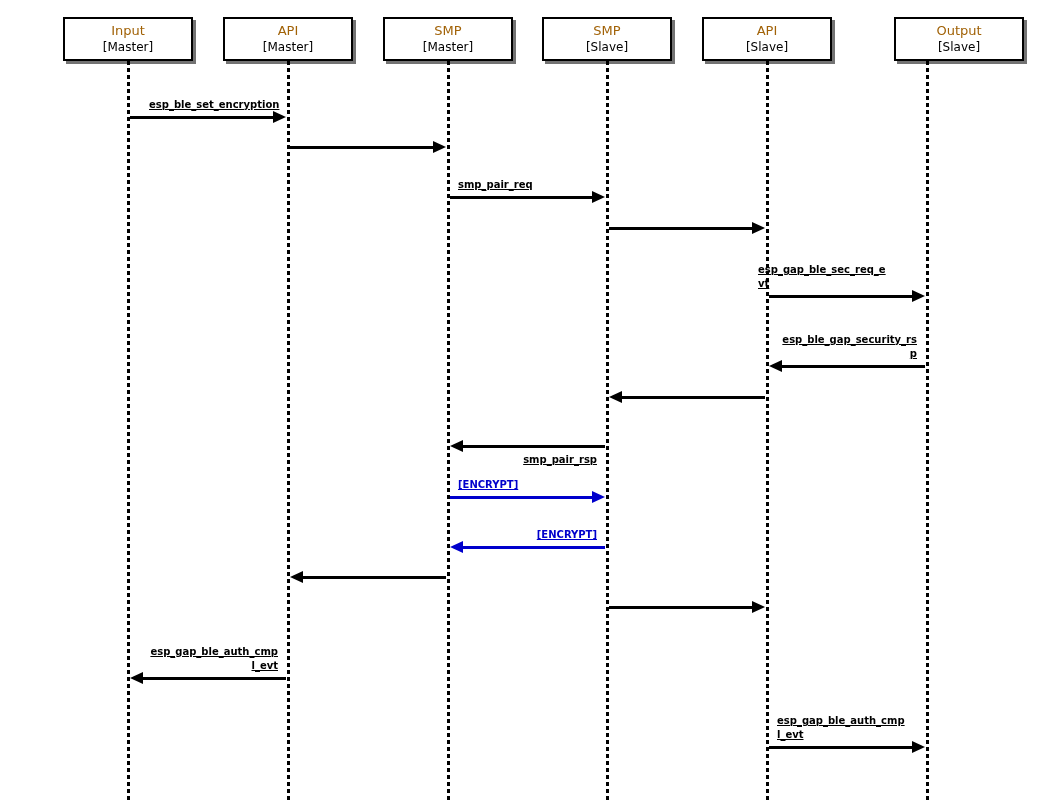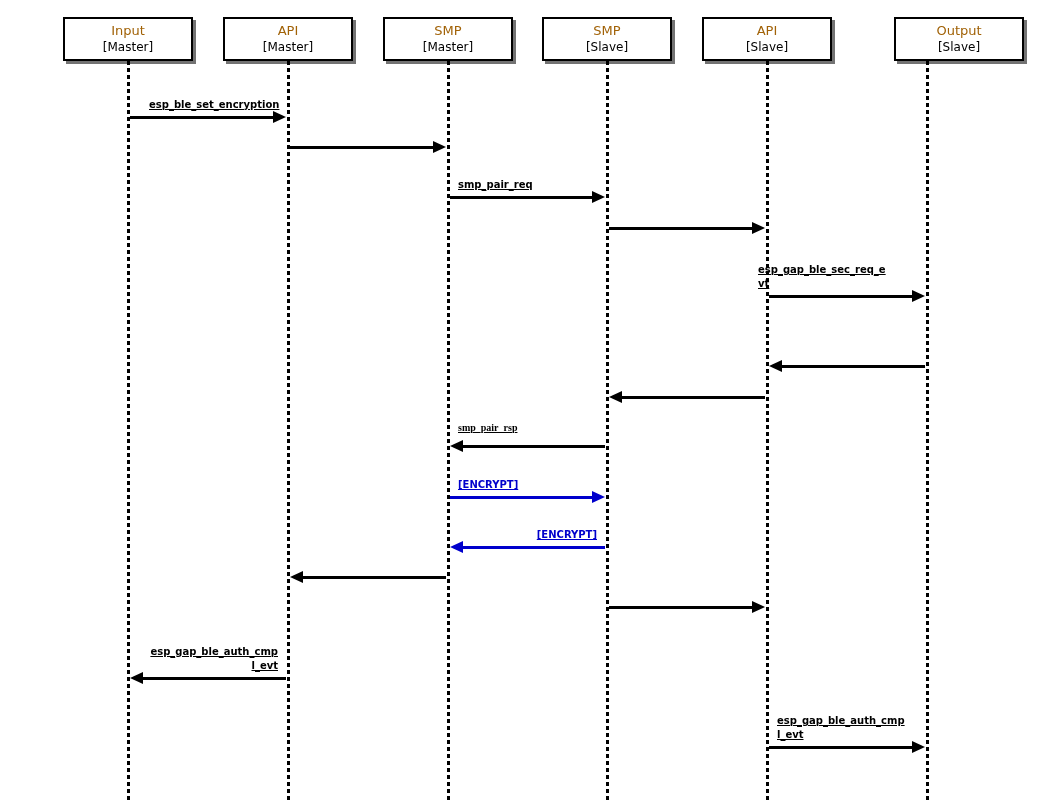--- a/index.html
+++ b/index.html
@@ -117,25 +117,26 @@
     <div class="msg-line" style="left: 450px; width: 144px; top: 196px; background: rgb(0, 0, 0);"></div>
     <div class="msg-head" style="top: 191px; left: 592px; border-left: 13px solid rgb(0, 0, 0);"></div>
     <div class="msg-label" style="color: rgb(0, 0, 0); width: 139px; left: 458px; text-align: left; top: 192px; transform: translateY(-100%);">smp_pair_req</div>
     <div class="msg-line" style="left: 609px; width: 145px; top: 227px; background: rgb(0, 0, 0);"></div>
     <div class="msg-head" style="top: 222px; left: 752px; border-left: 13px solid rgb(0, 0, 0);"></div>
     <div class="msg-line" style="left: 769px; width: 145px; top: 295px; background: rgb(0, 0, 0);"></div>
     <div class="msg-head" style="top: 290px; left: 912px; border-left: 13px solid rgb(0, 0, 0);"></div>
     <div class="msg-label wrapped" style="color: rgb(0, 0, 0); width: 132px; left: 758px; text-align: left; top: 291px; transform: translateY(-100%);">esp_gap_ble_sec_req_evt</div>
     <div class="msg-line" style="left: 780px; width: 145px; top: 365px; background: rgb(0, 0, 0);"></div>
     <div class="msg-head" style="top: 360px; left: 769px; border-right: 13px solid rgb(0, 0, 0);"></div>
+    <div class="msg-label wrapped" style="color: rgb(0, 0, 0); width: 138px; left: 779px; text-align: right; top: 361px; transform: translateY(-100%);">esp_ble_gap_security_rsp</div>
     <div class="msg-line" style="left: 620px; width: 145px; top: 396px; background: rgb(0, 0, 0);"></div>
     <div class="msg-head" style="top: 391px; left: 609px; border-right: 13px solid rgb(0, 0, 0);"></div>
     <div class="msg-line" style="left: 461px; width: 144px; top: 445px; background: rgb(0, 0, 0);"></div>
     <div class="msg-head" style="top: 440px; left: 450px; border-right: 13px solid rgb(0, 0, 0);"></div>
-    <div class="msg-label" style="color: rgb(0, 0, 0); width: 139px; left: 458px; text-align: left; top: 435px; transform: translateY(-100%); font-family: Liberation Serif, serif;">smp_pair_rsp</div>
+    <div class="msg-label" style="color: rgb(0, 0, 0); width: 139px; left: 458px; text-align: right; top: 467px; transform: translateY(-100%);">smp_pair_rsp</div>
     <div class="msg-line" style="left: 450px; width: 144px; top: 496px; background: rgb(0, 0, 204);"></div>
     <div class="msg-head" style="top: 491px; left: 592px; border-left: 13px solid rgb(0, 0, 204);"></div>
     <div class="msg-label" style="color: rgb(0, 0, 204); width: 139px; left: 458px; text-align: left; top: 492px; transform: translateY(-100%);">[ENCRYPT]</div>
     <div class="msg-line" style="left: 461px; width: 144px; top: 546px; background: rgb(0, 0, 204);"></div>
     <div class="msg-head" style="top: 541px; left: 450px; border-right: 13px solid rgb(0, 0, 204);"></div>
     <div class="msg-label" style="color: rgb(0, 0, 204); width: 139px; left: 458px; text-align: right; top: 542px; transform: translateY(-100%);">[ENCRYPT]</div>
     <div class="msg-line" style="left: 301px; width: 145px; top: 576px; background: rgb(0, 0, 0);"></div>
     <div class="msg-head" style="top: 571px; left: 290px; border-right: 13px solid rgb(0, 0, 0);"></div>
     <div class="msg-line" style="left: 609px; width: 145px; top: 606px; background: rgb(0, 0, 0);"></div>
     <div class="msg-head" style="top: 601px; left: 752px; border-left: 13px solid rgb(0, 0, 0);"></div>

